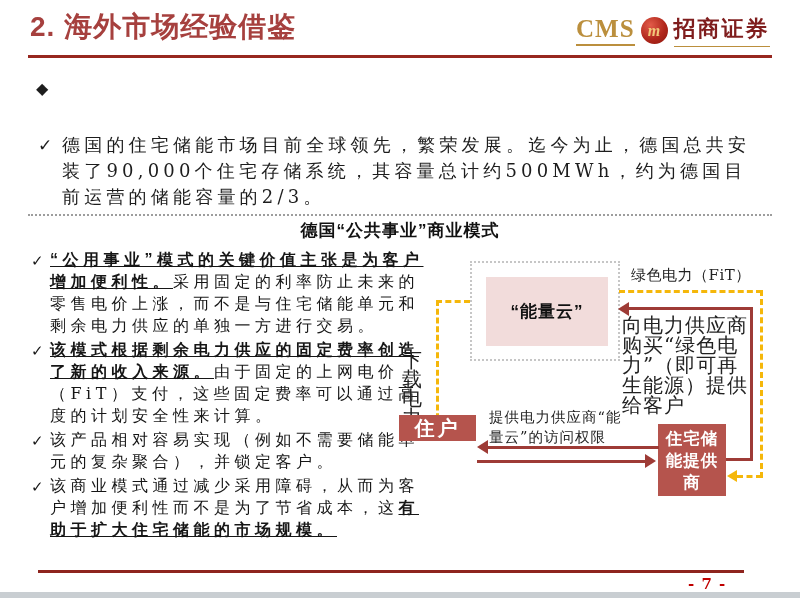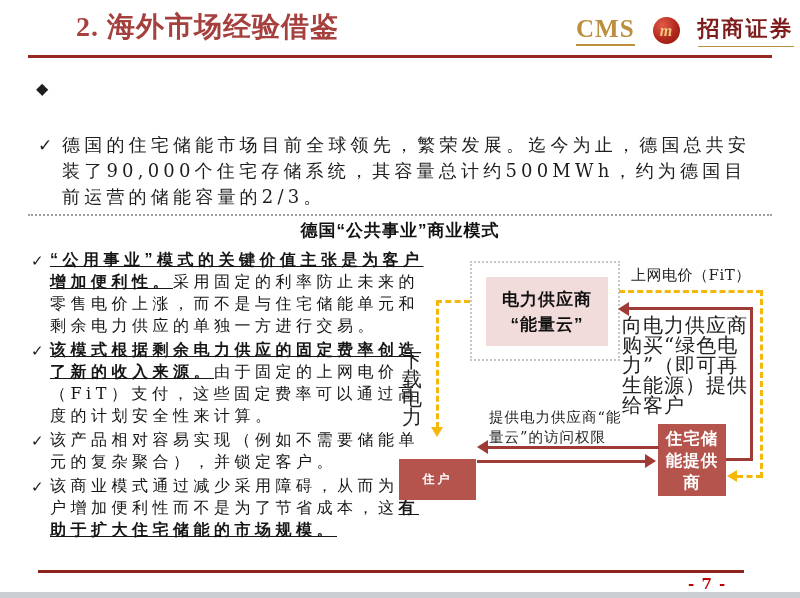--- a/index.html
+++ b/index.html
@@ -1,22 +1,22 @@
 <!DOCTYPE html>
 <html><head>
 <meta charset="utf-8">
 <style>
   * { margin:0; padding:0; box-sizing:border-box; }
   body { background:#e8e8e8; font-family:"Liberation Sans", sans-serif; }
   .slide { position:relative; width:800px; height:598px; background:#ffffff; overflow:hidden; }
 
   
   .title { position:absolute; left:30px; top:8px; font-size:28px; font-weight:bold;
-           color:#a6403e; letter-spacing:1px; font-family:Liberation Serif, serif;margin-left:46px; }
-  .logo { position:absolute; left:576px; top:14px; display:flex; align-items:center; gap:18px; }
+           color:#a6403e; letter-spacing:1px; font-family:Liberation Sans, sans-serif; }
+  .logo { position:absolute; left:576px; top:14px; display:flex; align-items:center; gap:6px; }
   .logo-cms { font-family:"Liberation Serif",serif; font-weight:bold; font-size:25px;
               color:#bb8f3d; border-bottom:2px solid #bb8f3d; padding-bottom:1px; letter-spacing:1px; }
   .logo-badge { width:27px; height:27px; border-radius:50%;
                 background:radial-gradient(circle at 35% 30%, #e25b49 0%, #b1281c 55%, #8c150d 100%);
                 color:#f2c879; display:flex; align-items:center; justify-content:center;
                 font-family:"Liberation Serif",serif; font-style:italic; font-weight:bold; font-size:16px; }
   .logo-brand { font-family:"Liberation Serif",serif; font-weight:bold; font-size:22px;
                 color:#7f1d1d; border-bottom:1px solid #bb8f3d; padding-bottom:2px; letter-spacing:2px; }
   .header-rule { position:absolute; left:28px; top:55px; width:744px; height:3px; background:#97271f; }
 
@@ -44,21 +44,21 @@
   .lb .n { font-family:"DejaVu Serif",serif; }
 
   
   .abs { position:absolute; }
   .dotted-frame { left:470px; top:261px; width:150px; height:100px; border:2px dotted #c6c6c6; }
   .pink-box { left:486px; top:277px; width:122px; height:69px; background:#f2dcdb;
               display:flex; flex-direction:column; align-items:center; justify-content:center;
               font-size:17px; font-weight:bold; color:#111; line-height:25px; letter-spacing:1px; }
   .red-box { background:#b5544d; color:#ffffff; font-weight:bold; display:flex;
              align-items:center; justify-content:center; text-align:center; }
-  .resident-box { left:399px; top:459px; width:77px; height:41px; font-size:12px; letter-spacing:3px; }
+  .resident-box { left:399px; top:415px; width:77px; height:26px; font-size:20px; letter-spacing:3px; }
   .provider-box { left:658px; top:424px; width:68px; height:72px; font-size:16.5px;
                   line-height:22px; letter-spacing:1px; padding:0 7px; }
 
   .rline { background:#9e3b36; }
   .ydash-h { border-top:3px dashed #f5b70a; height:0; }
   .ydash-v { border-left:3px dashed #f5b70a; width:0; }
   .arr { width:0; height:0; }
   .arr-left-red  { border-top:7px solid transparent; border-bottom:7px solid transparent; border-right:11px solid #9e3b36; }
   .arr-right-red { border-top:7px solid transparent; border-bottom:7px solid transparent; border-left:11px solid #9e3b36; }
   .arr-left-y    { border-top:6px solid transparent; border-bottom:6px solid transparent; border-right:10px solid #f5b70a; }
@@ -118,25 +118,24 @@
       <span class="n">该产品相对容易实现（例如不需要储能单元的复杂聚合），并锁定客户。</span>
     </div>
     <div class="lb">
       <span class="marker">✓</span>
       <span class="n">该商业模式通过减少采用障碍，从而为客户增加便利性而不是为了节省成本，这</span><span class="b">有助于扩大住宅储能的市场规模。</span>
     </div>
   </div>
 
   <div class="abs dotted-frame"></div>
   <div class="abs pink-box">
-    <span>电力供应商</span>
     <span>“能量云”</span>
   </div>
 
-  <div class="abs dlabel fit-label">上网电价（FiT）</div>
+  <div class="abs dlabel fit-label">绿色电力（FiT）</div>
   <div class="abs ydash-h" style="left:619px; top:290px; width:143px;"></div>
   <div class="abs ydash-v" style="left:760px; top:290px; height:188px;"></div>
   <div class="abs ydash-h" style="left:737px; top:475px; width:25px;"></div>
   <div class="abs arr arr-left-y" style="left:727px; top:470px;"></div>
 
   <div class="abs rline" style="left:628px; top:307px; width:124px; height:3px;"></div>
   <div class="abs arr arr-left-red" style="left:618px; top:302px;"></div>
   <div class="abs rline" style="left:750px; top:307px; width:3px; height:154px;"></div>
   <div class="abs rline" style="left:726px; top:458px; width:27px; height:3px;"></div>
   <div class="abs dlabel buygreen-label">向电力供应商购买“绿色电力”（即可再生能源）提供给客户</div>

